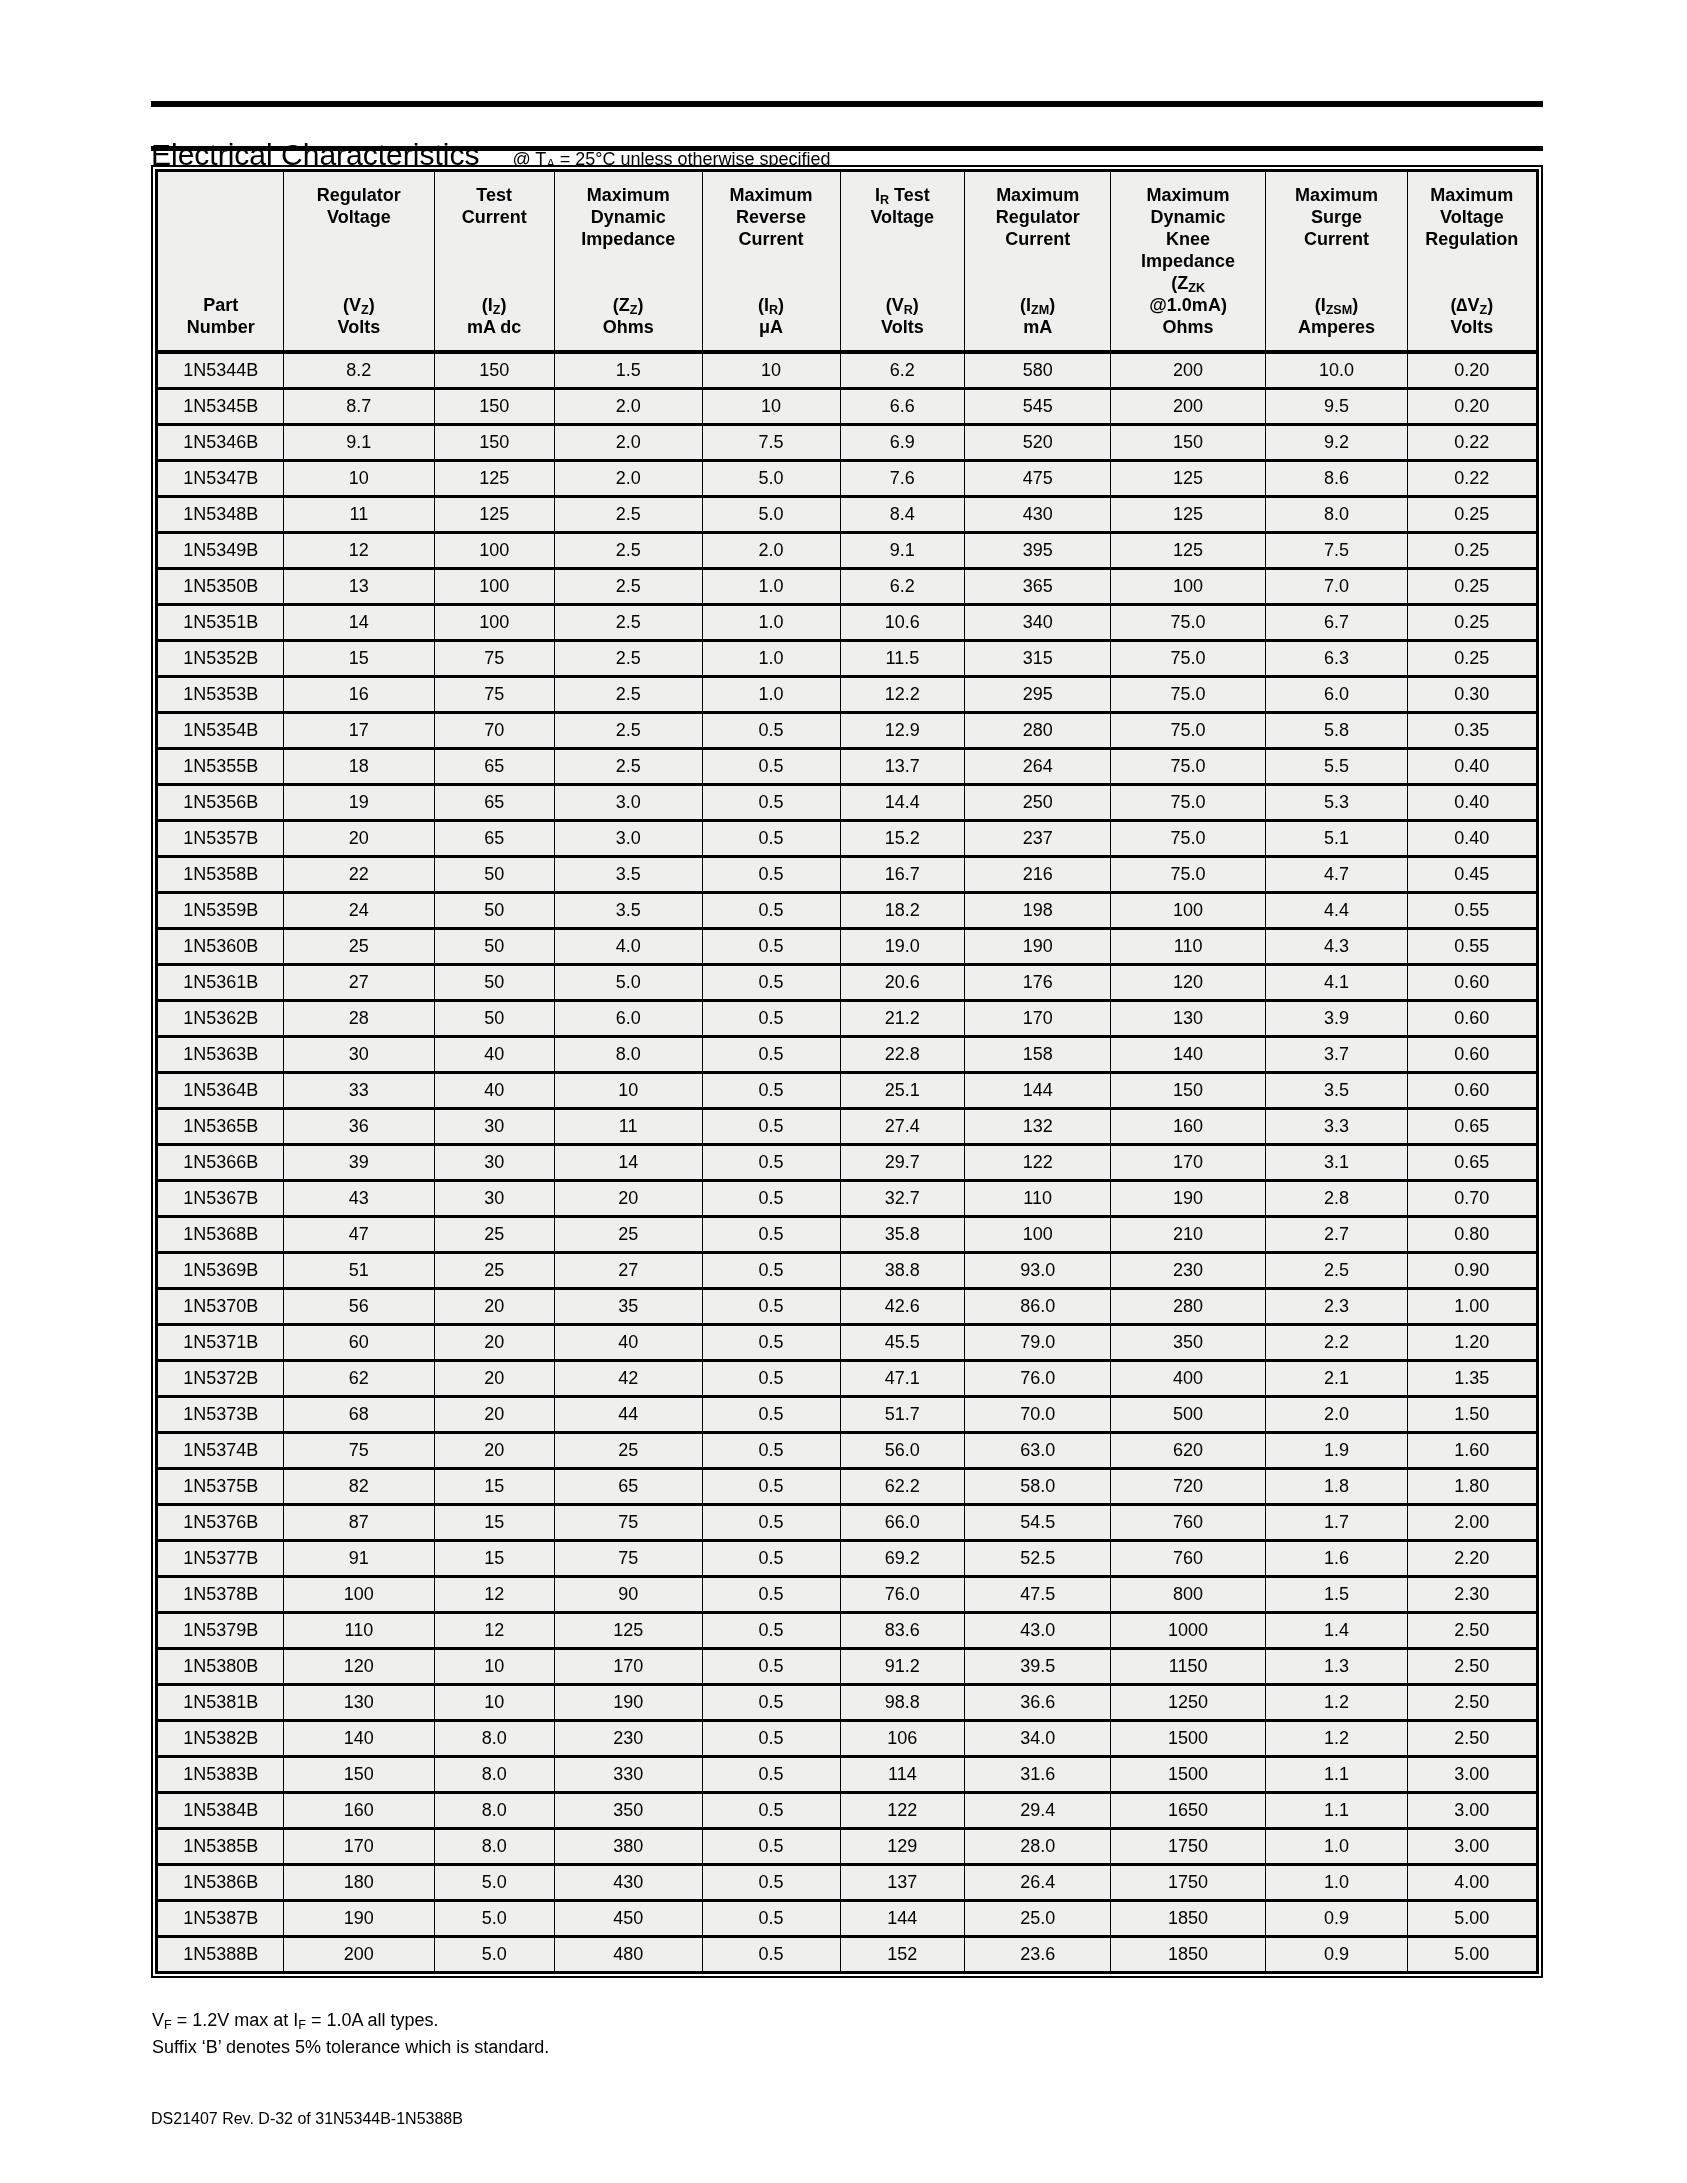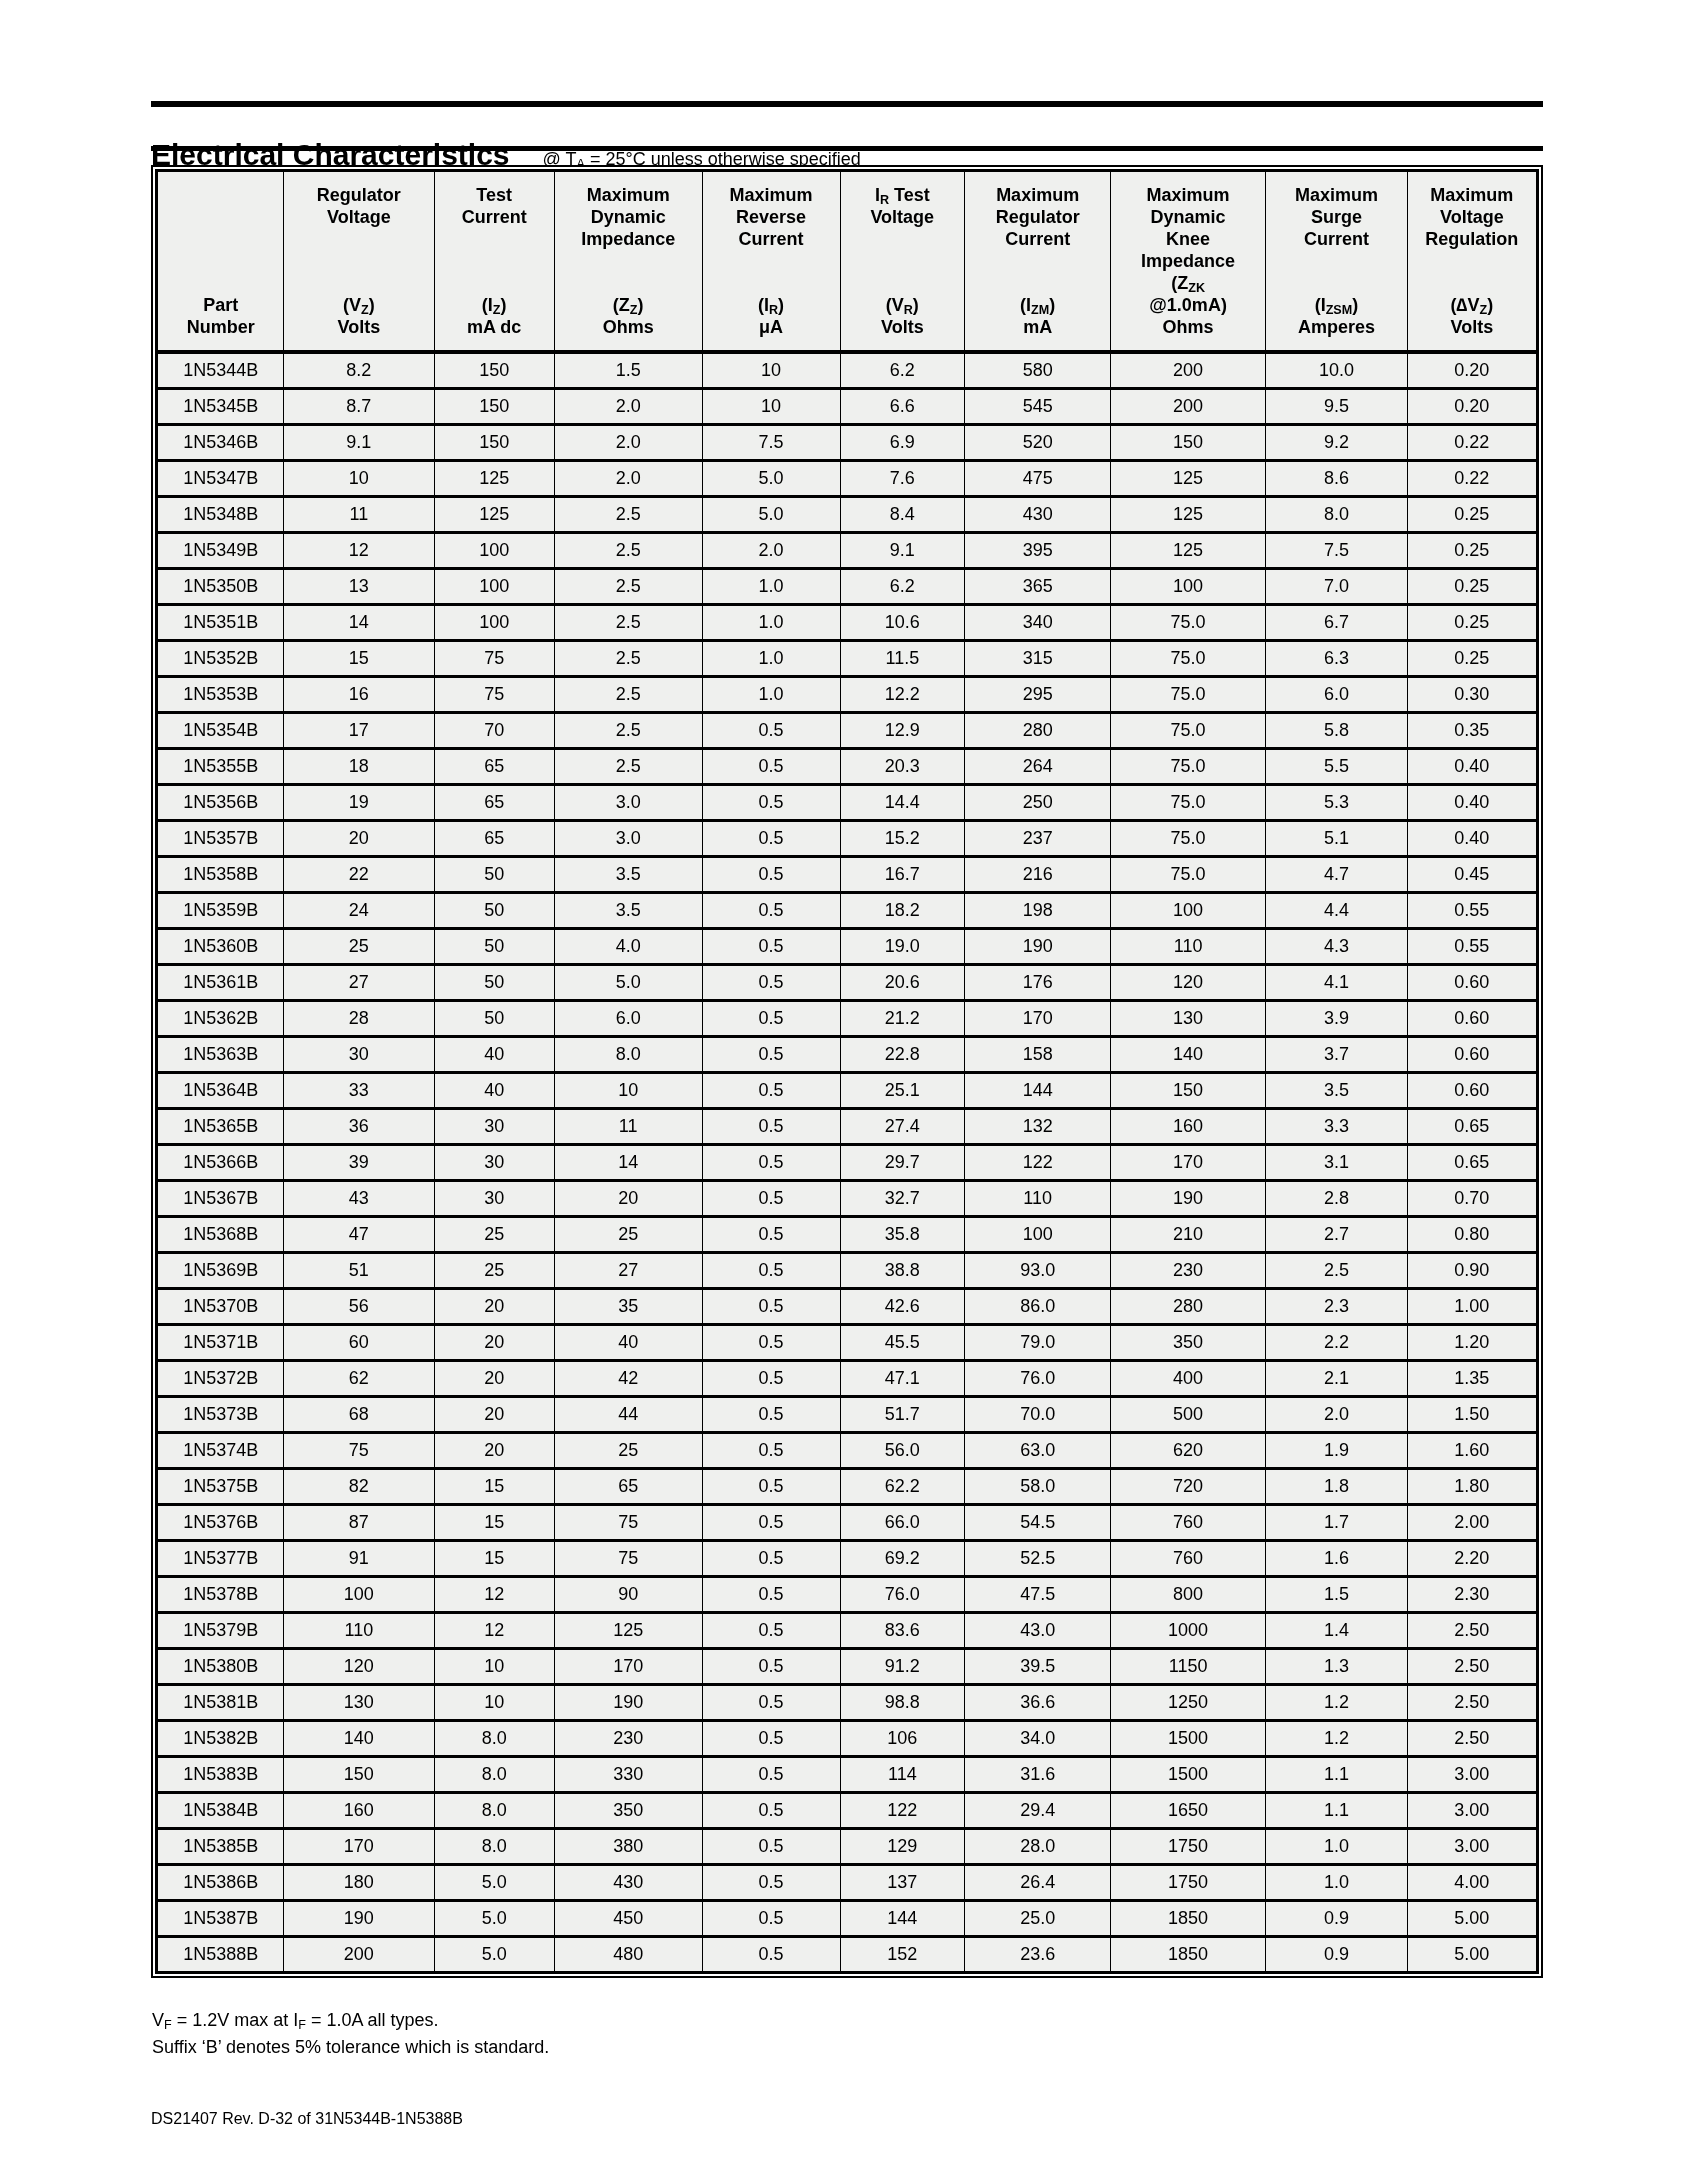--- a/index.html
+++ b/index.html
@@ -8,21 +8,21 @@
     font-family:"Liberation Sans", sans-serif;
     -webkit-font-smoothing:antialiased;
   }
   .page { position:relative; width:1687px; height:2183px; overflow:hidden; }
 
   .rule { position:absolute; left:151px; width:1392px; background:#000; }
   .rule-top { top:101px; height:6.4px; }
   .rule-mid { top:146px; height:4.8px; }
 
   .title-row { position:absolute; left:151px; top:110px; display:flex; align-items:baseline; }
-  .title { font-size:30px; font-weight:bold; letter-spacing:0px; line-height:1; }
+  .title { font-size:30px; font-weight:normal; letter-spacing:0px; line-height:1; }
   .subtitle { font-size:18px; margin-left:33px; line-height:1;margin-top:40px; }
 
   .table-outer {
     position:absolute; left:151px; top:165px; width:1392px;
     border:2.4px solid #000; padding:2.4px; background:#fff; box-sizing:border-box;
   }
   table.spec {
     border-collapse:collapse; width:100%; table-layout:fixed;
     border:3.2px solid #000; background:#eff0ee;
   }
@@ -264,21 +264,21 @@
             <td>75.0</td>
             <td>5.8</td>
             <td>0.35</td>
           </tr>
           <tr>
             <td>1N5355B</td>
             <td>18</td>
             <td>65</td>
             <td>2.5</td>
             <td>0.5</td>
-            <td>20.3</td>
+            <td>13.7</td>
             <td>264</td>
             <td>75.0</td>
             <td>5.5</td>
             <td>0.40</td>
           </tr>
           <tr>
             <td>1N5356B</td>
             <td>19</td>
             <td>65</td>
             <td>3.0</td>

